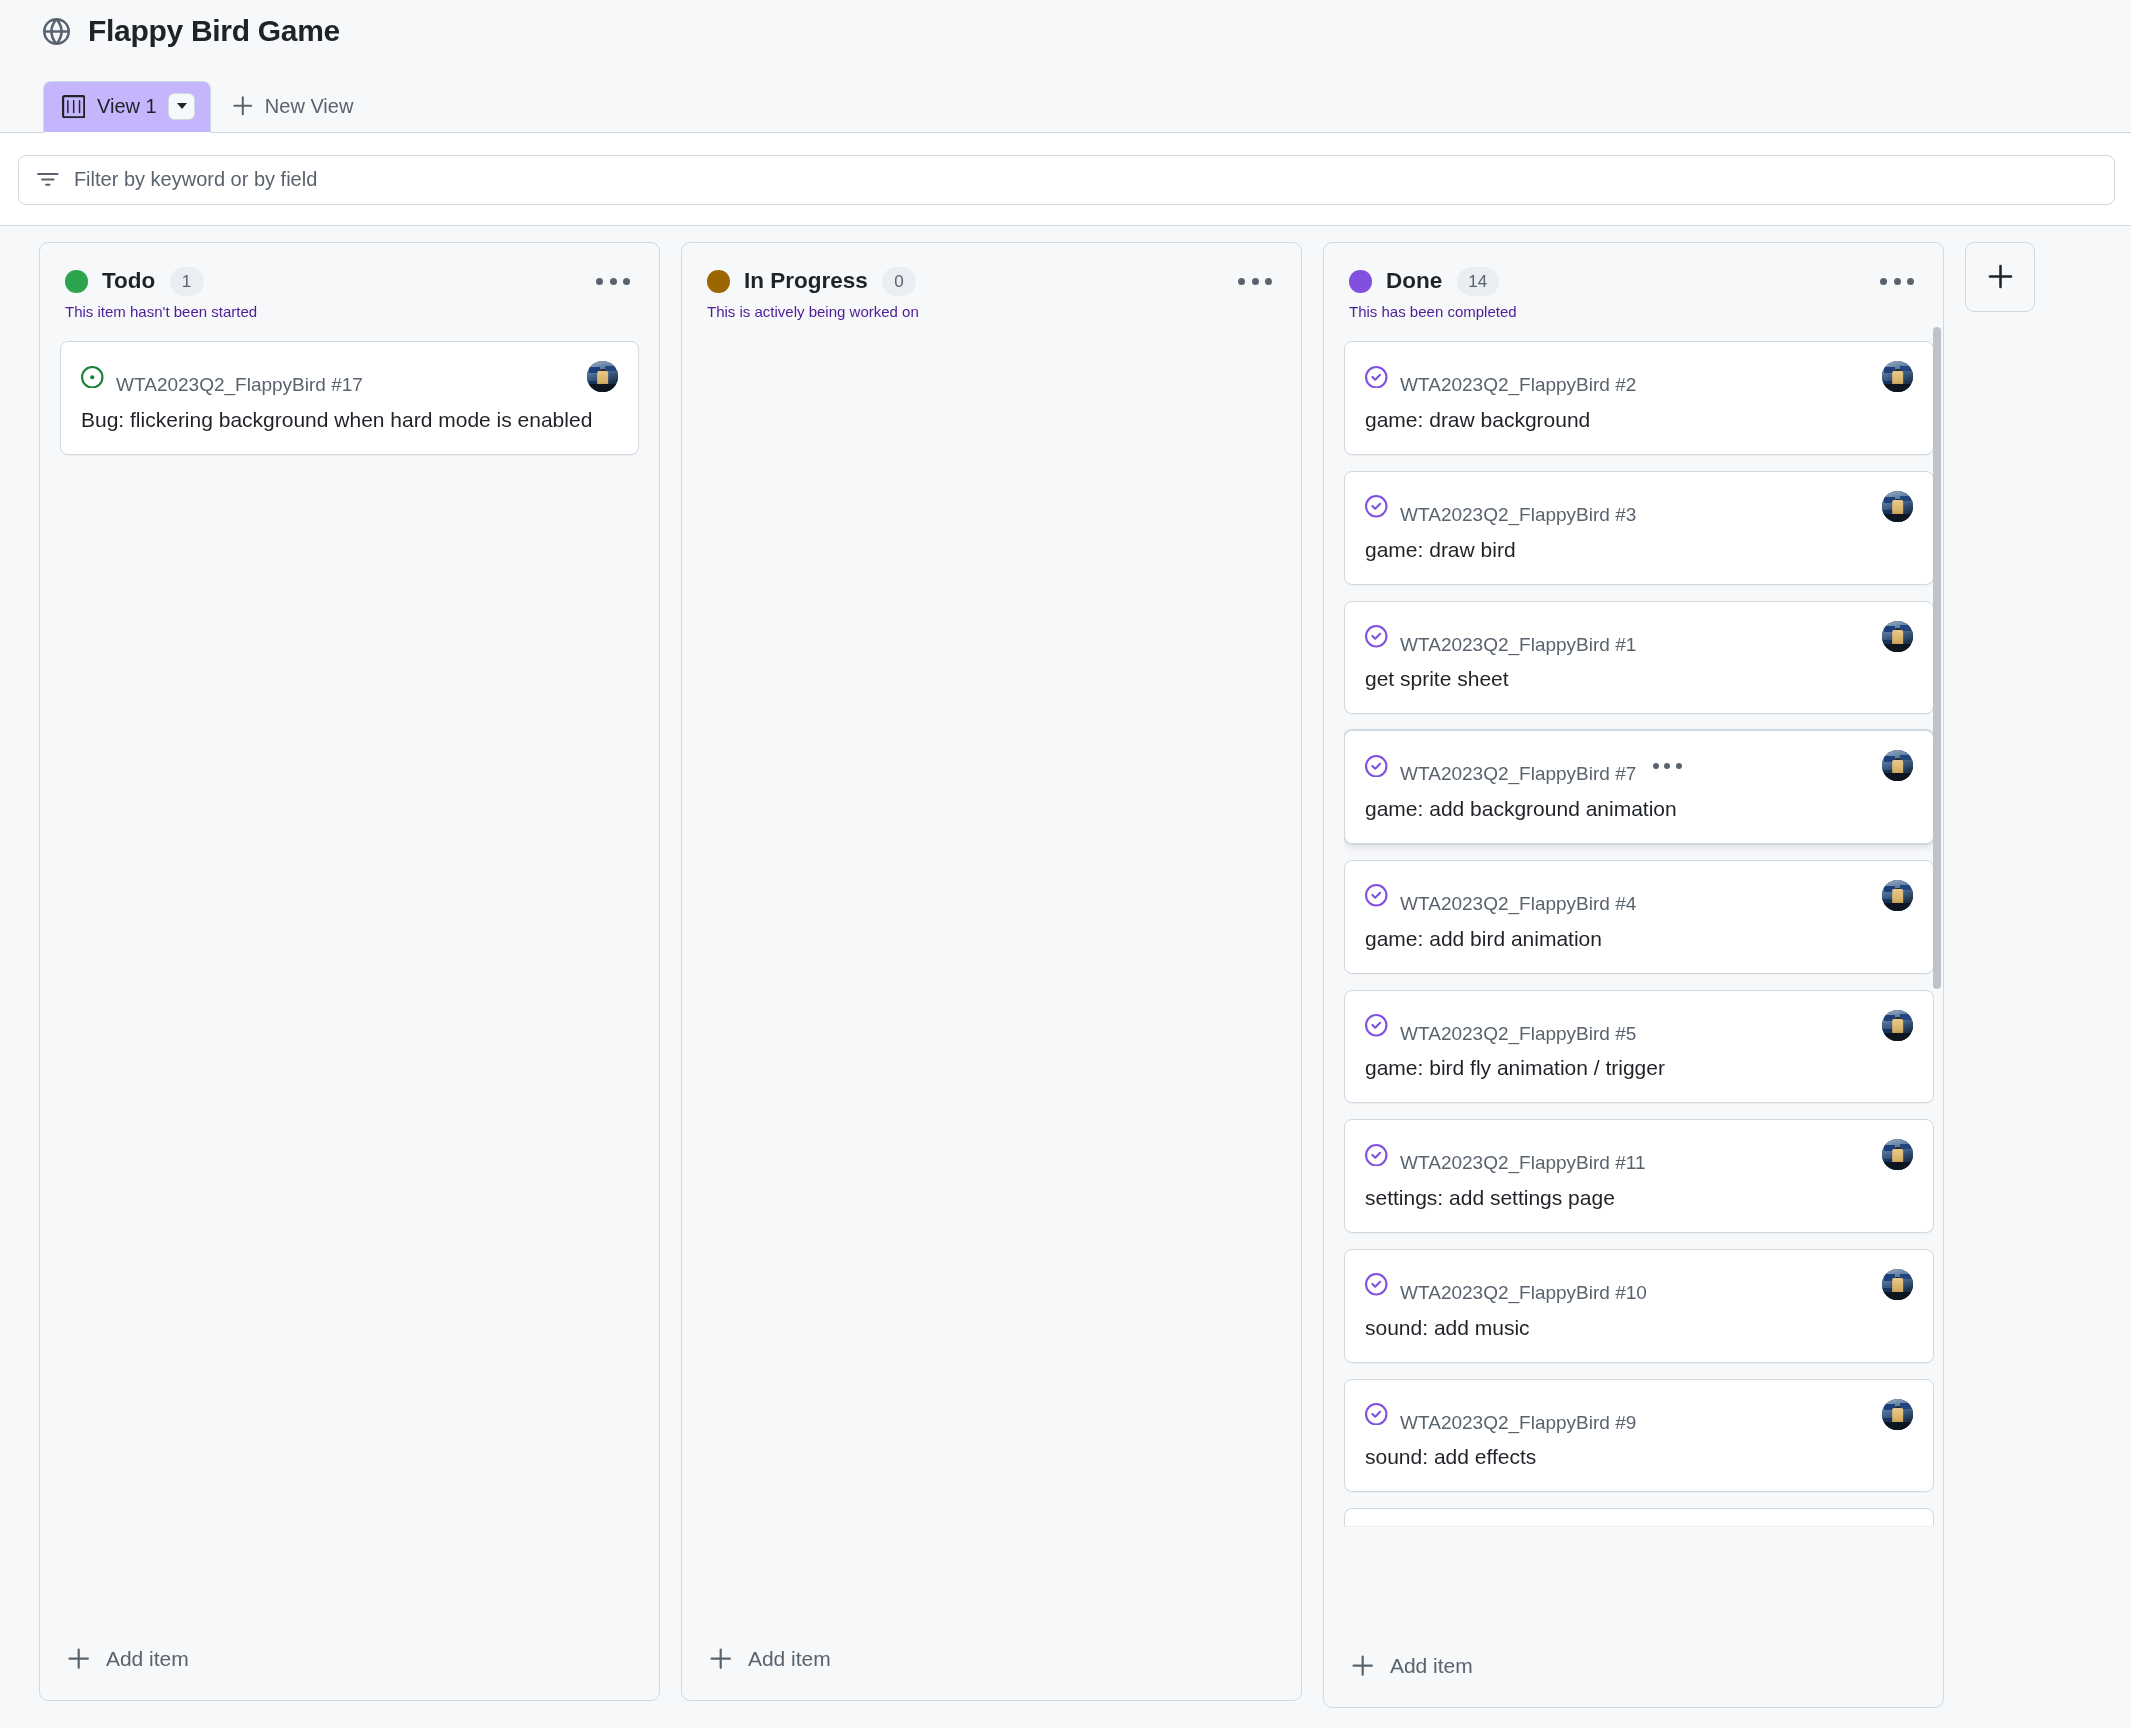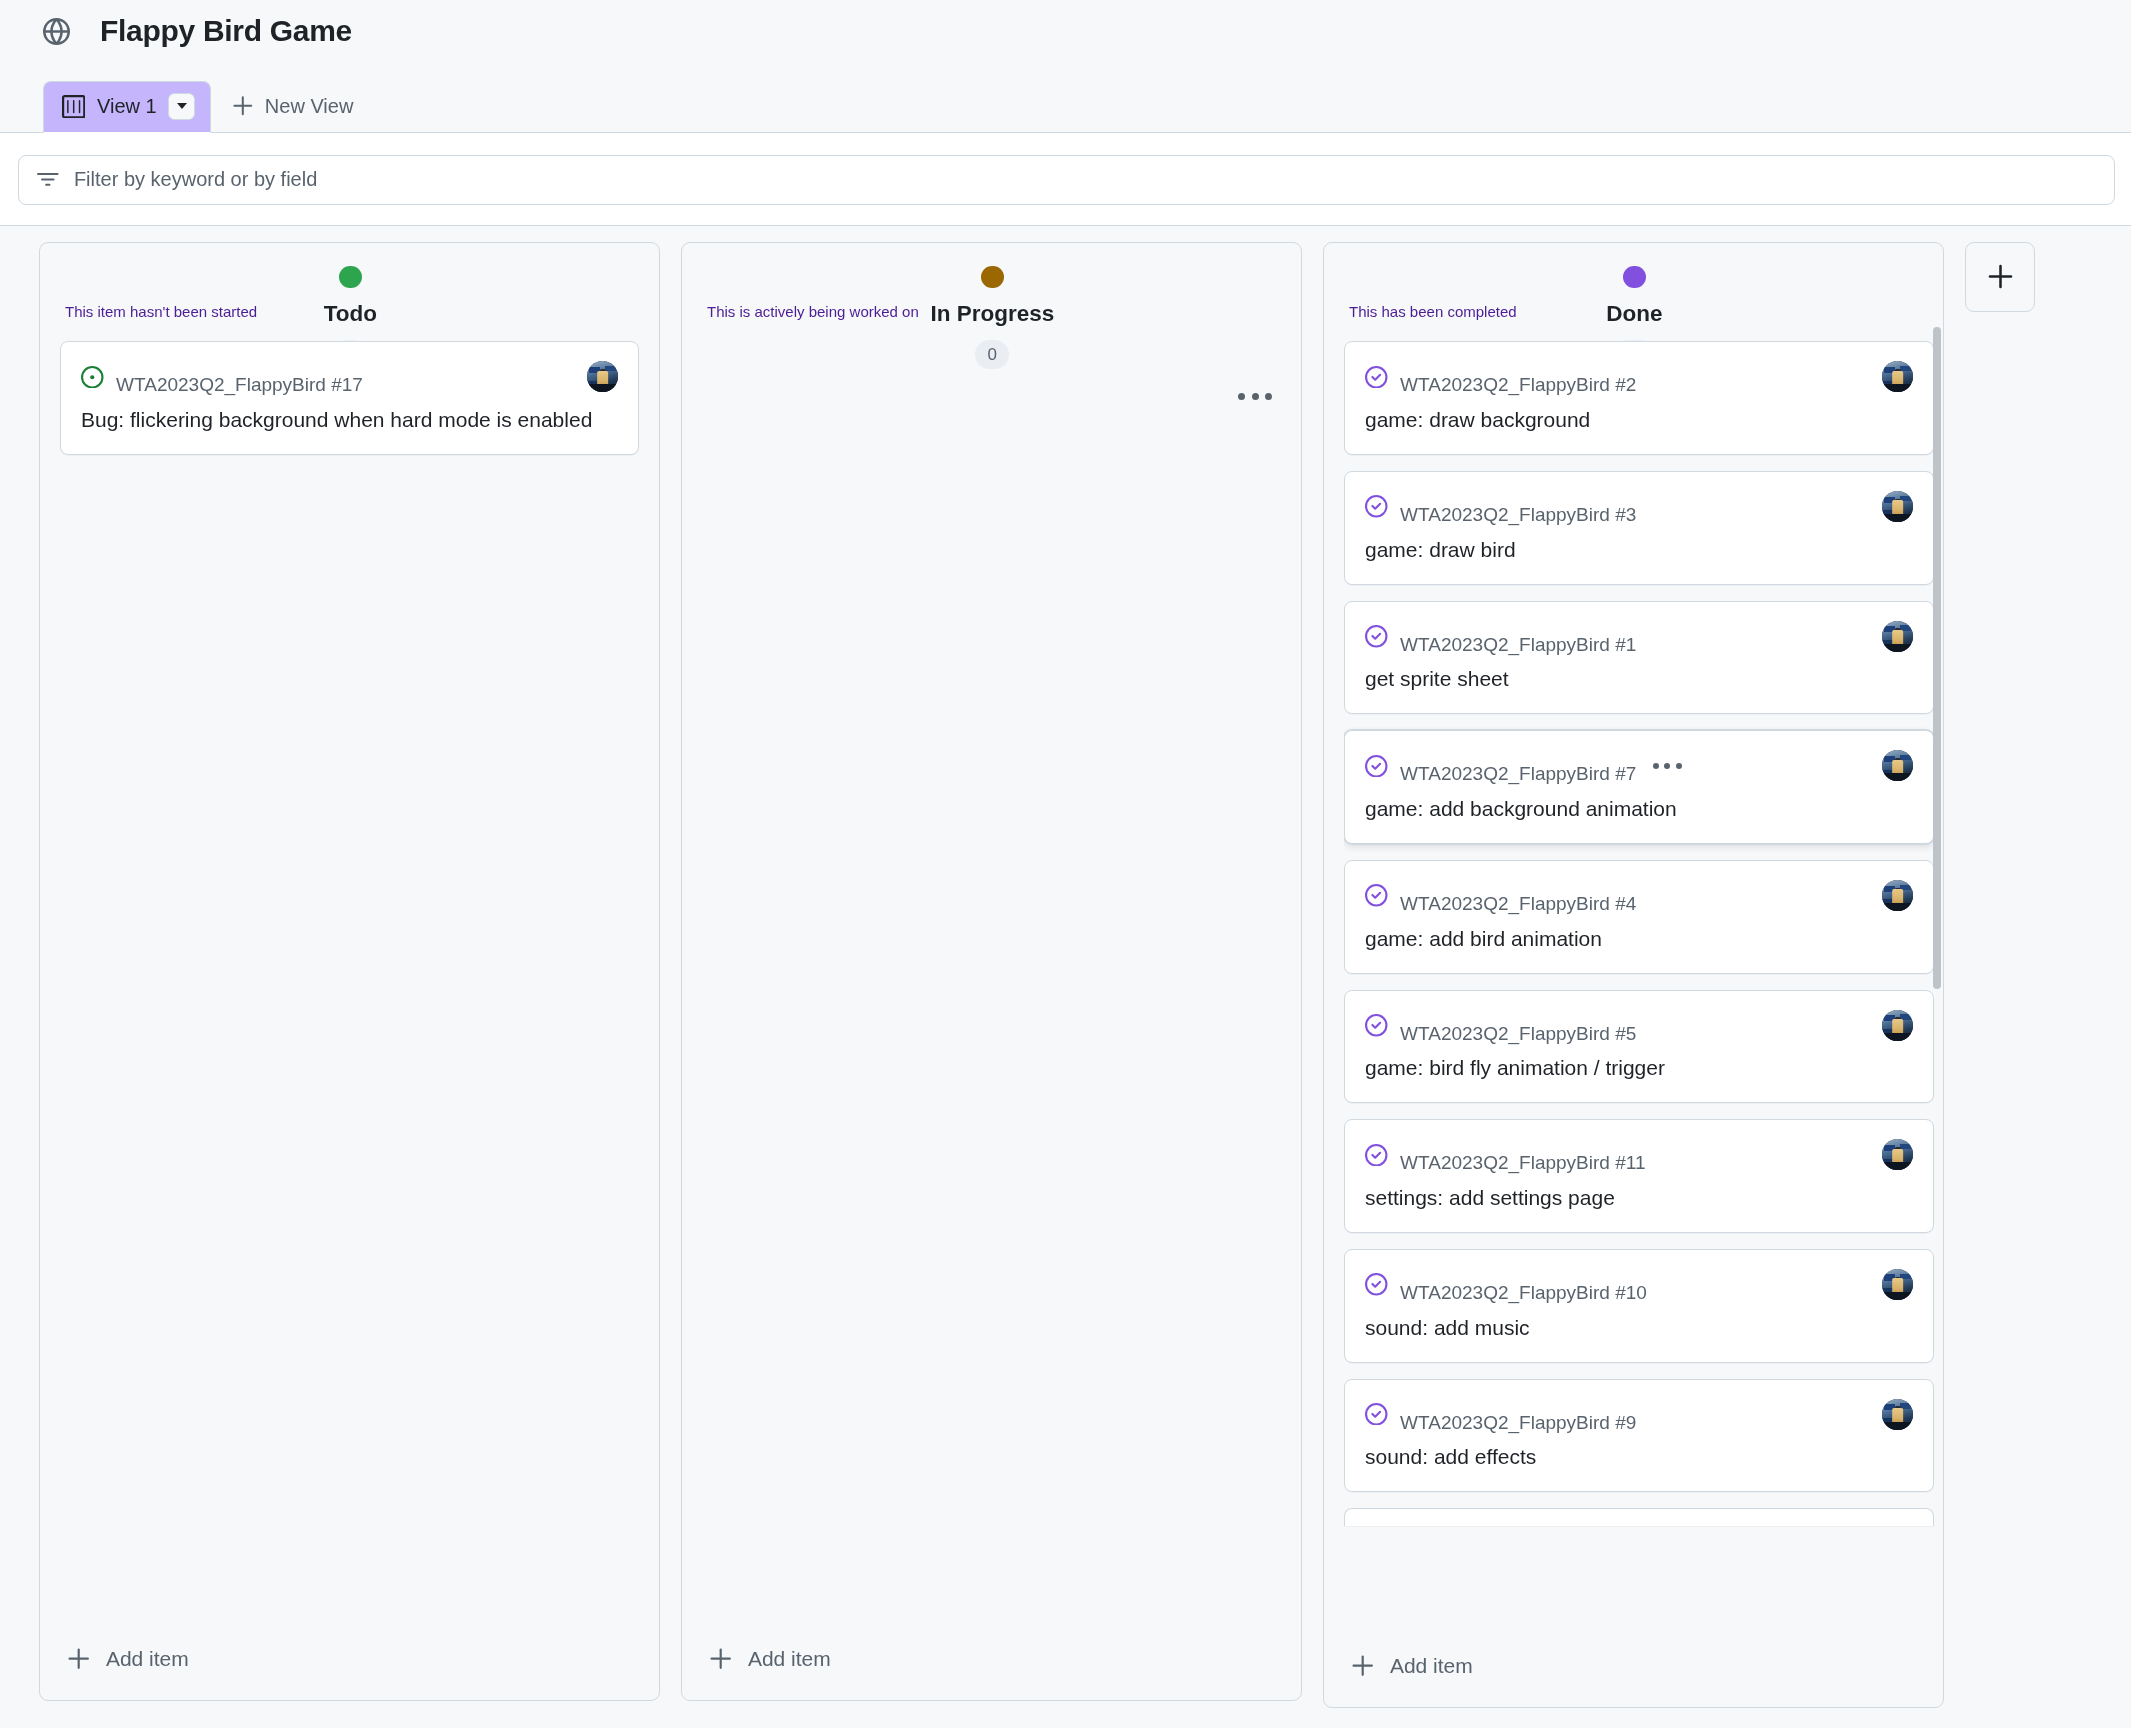--- a/index.html
+++ b/index.html
@@ -18,21 +18,21 @@
   }
 
   
   .project-header {
     padding: 16px 0 0 43px;
     height: 70px;
   }
   .project-title-row {
     display: flex;
     align-items: center;
-    gap: 30px;
+    gap: 18px;
   }
   .globe-icon {
     width: 27px; height: 27px;
     color: #59636e;
     flex: 0 0 auto;
     display: block;
   }
   .project-title {
     font-size: 30px;
     font-weight: 700;
@@ -162,21 +162,20 @@
 
   .col-header {
     padding: 23.4px 23.4px 0 25px;
     flex: 0 0 auto;
   }
   .col-title-row {
     display: flex;
     align-items: center;
     gap: 14.4px;
     height: 31px;
-    flex-direction: column;
   }
   .status-dot {
     width: 22.5px; height: 22.5px;
     border-radius: 50%;
     flex: 0 0 auto;
   }
   .col-name {
     font-size: 22.5px;
     font-weight: 700;
     color: #1f2328;

